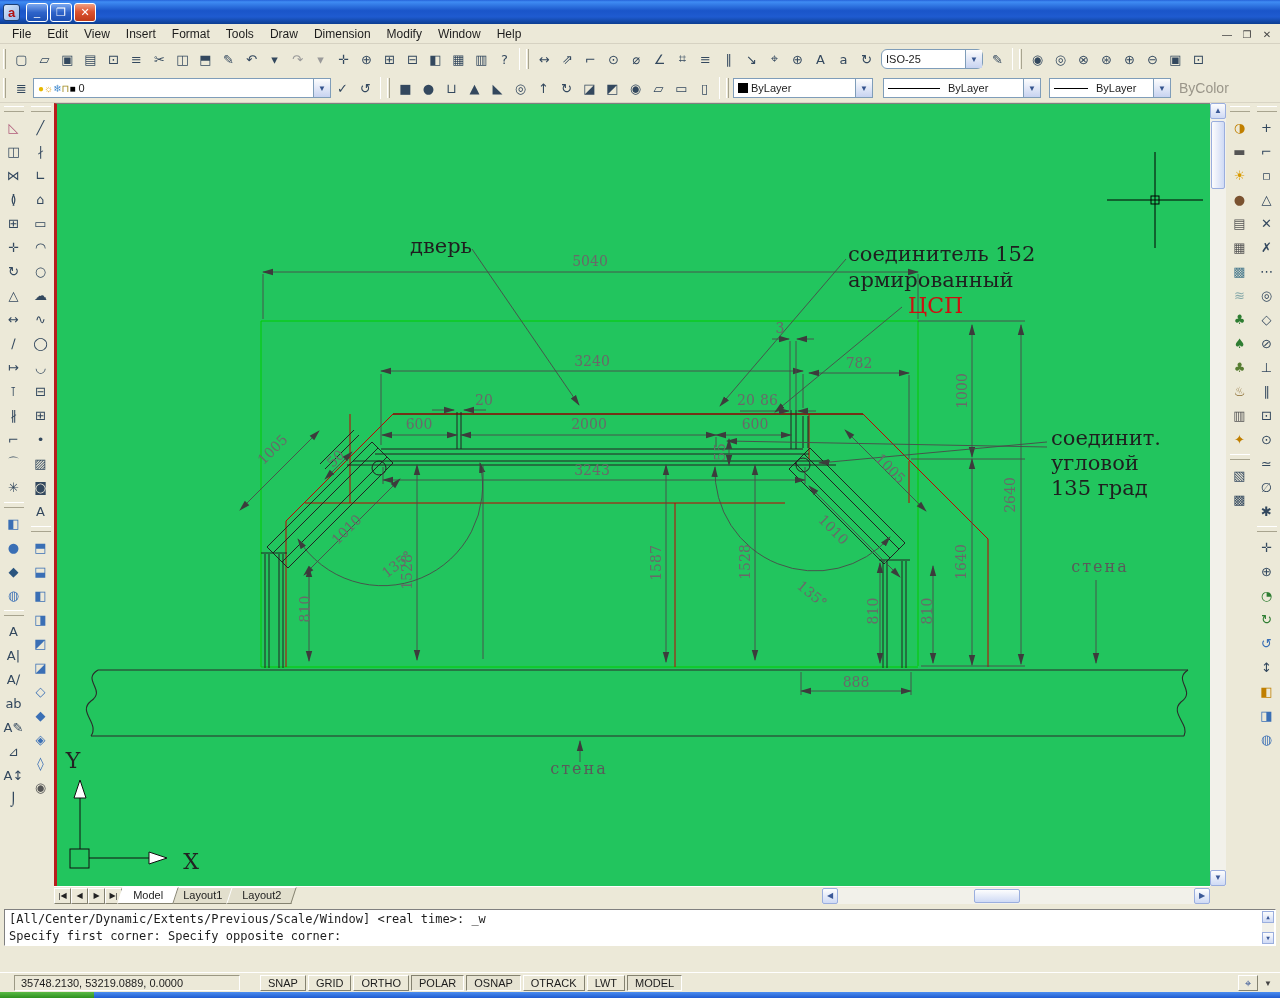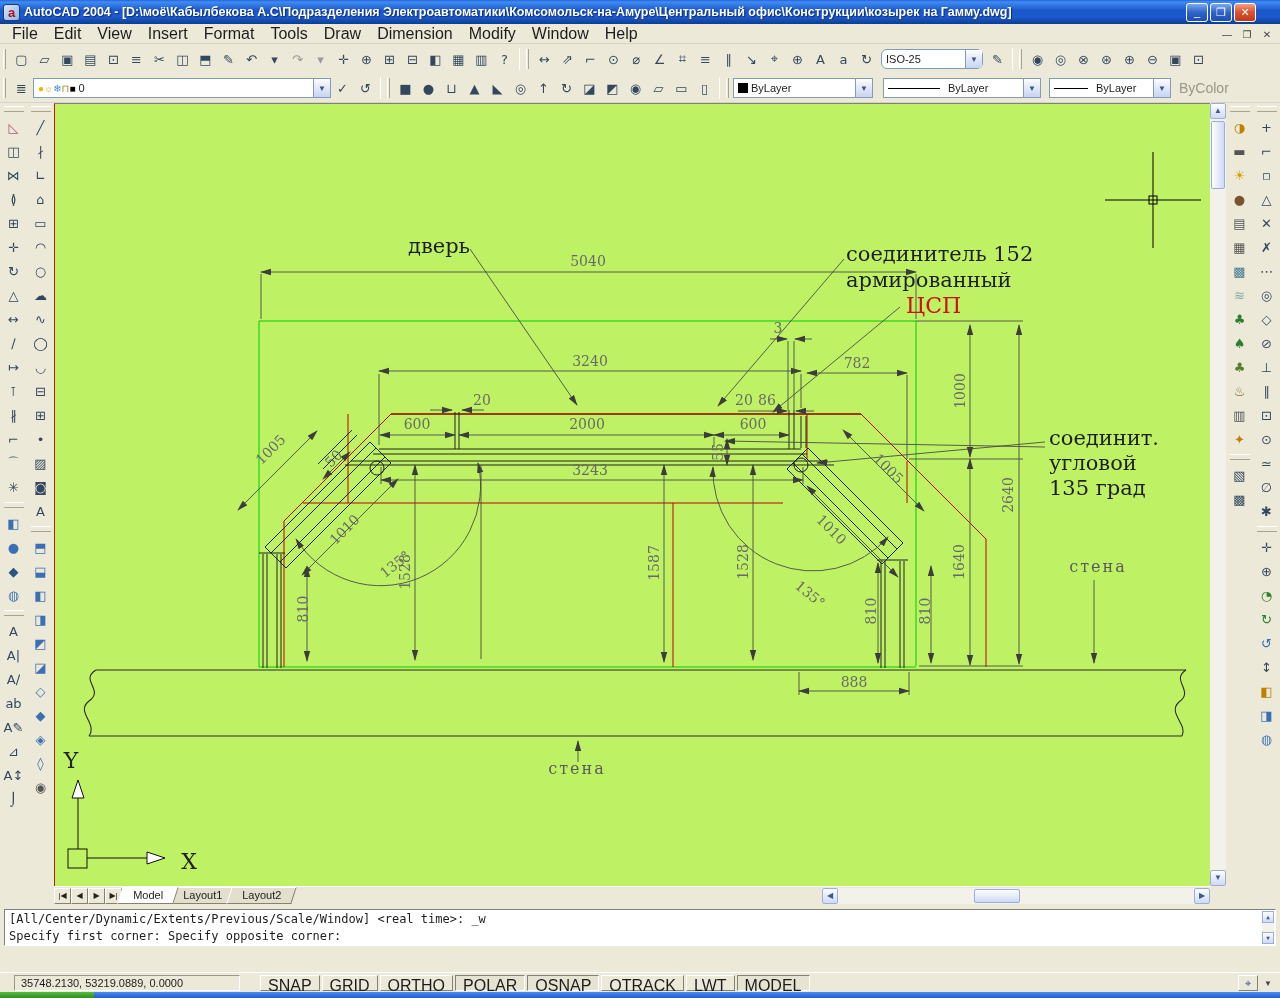--- a/index.html
+++ b/index.html
@@ -17,21 +17,21 @@
   .title-text{font-weight:bold;font-size:12.5px;white-space:nowrap;overflow:hidden;text-overflow:ellipsis;width:1160px;
     text-shadow:1px 1px 1px #0a2d6b;}
   .winbtn{width:22px;height:19px;margin-left:2px;border-radius:3px;border:1px solid #fff;
     color:#fff;font-size:11px;line-height:17px;text-align:center;
     background:linear-gradient(180deg,#7aa7ef,#2e63c9 50%,#1b4fb4);}
   .winbtn.close{background:linear-gradient(180deg,#f2a183,#dd5432 45%,#c03a18);}
 
   
   .menubar{left:0;top:24px;width:1280px;height:20px;background:#ece9d8;border-bottom:1px solid #d6d2c2;
     display:flex;align-items:center;padding-left:4px;}
-  .menu-item{padding:2px 8px;font-size:16px;}
+  .menu-item{padding:2px 8px;font-size:12px;}
   .docbtns{position:absolute;right:4px;top:2px;display:flex;}
   .docbtn{width:18px;height:16px;margin-left:2px;text-align:center;font-size:10px;line-height:15px;color:#444;
     border:1px solid #ece9d8;}
 
   
   .tbrow{left:0;width:1280px;background:#ece9d8;display:flex;align-items:center;}
   .tb1{top:44px;height:30px;}
   .tb2{top:74px;height:29px;border-bottom:1px solid #d8d4c4;}
   .tb-btn{width:23px;height:22px;display:inline-flex;align-items:center;justify-content:center;
     font-family:"DejaVu Sans",sans-serif;font-size:13px;color:#33485e;flex:none;}
@@ -48,22 +48,22 @@
   .lt-line{display:inline-block;width:52px;border-top:1px solid #000;margin-right:5px;}
   .bycolor{color:#9a968a;font-size:14px;padding:0 8px;}
 
   
   .dock{background:#ece9d8;display:flex;}
   .dcol{width:27px;display:flex;flex-direction:column;align-items:center;}
   .vhandle{width:20px;height:6px;border-top:1px solid #fff;border-bottom:1px solid #a8a48f;margin:3px 0;flex:none;}
   .dcol .tb-btn{width:24px;height:24px;}
 
   
-  .canvas{left:54px;top:103px;width:1156px;height:783px;background:#bef264;
-    border-left:1px solid #b91c1c;border-top:1px solid #808080;}
+  .canvas{left:54px;top:103px;width:1156px;height:783px;background:#22c55e;
+    border-left:3px solid #b91c1c;border-top:1px solid #808080;}
   .canvas svg{display:block;}
 
   
   .vscroll{left:1210px;top:103px;width:16px;height:783px;background:#f2f1ea;display:flex;flex-direction:column;}
   .sbtn-sq{width:16px;height:16px;border:1px solid #9aaede;border-radius:2px;flex:none;
     background:linear-gradient(180deg,#fdfdfd,#cfdaf5);color:#3b5998;font-size:8px;line-height:14px;text-align:center;}
   .vthumb{width:14px;height:68px;margin:2px 1px;border:1px solid #9aaede;border-radius:2px;
     background:linear-gradient(90deg,#fdfdfd,#cfdaf5);}
   .vspace{flex:1;}
 
@@ -94,40 +94,39 @@
   .cmd .prompt{position:absolute;left:4px;top:45px;width:1272px;height:19px;background:#fff;
     border:1px solid #808080;border-bottom-color:#fff;border-right-color:#fff;
     font-family:"DejaVu Sans Mono",monospace;font-size:12px;line-height:16px;padding-left:4px;}
 
   
   .status{left:0;top:972px;width:1280px;height:20px;background:#ece9d8;display:flex;align-items:center;
     border-top:1px solid #fff;gap:12px;}
   .coords{width:226px;height:16px;margin-left:14px;border:1px solid #9b9884;border-bottom-color:#fff;
     border-right-color:#fff;font-size:11px;padding:1px 0 0 6px;color:#1c1c1c;}
   .sbtns{display:flex;margin-left:8px;gap:2px;}
-  .sbtn{height:16px;padding:1px 7px 0 7px;font-size:16px;color:#1c1c1c;
+  .sbtn{height:16px;padding:1px 7px 0 7px;font-size:11px;color:#1c1c1c;
     border:1px solid #fff;border-right-color:#848270;border-bottom-color:#848270;}
   .sbtn.pressed{border:1px solid #848270;border-right-color:#fff;border-bottom-color:#fff;background:#e6e3d2;}
   .statright{position:absolute;right:8px;top:2px;display:flex;align-items:center;}
   .satbtn{width:20px;height:16px;border:1px solid #fff;border-right-color:#848270;border-bottom-color:#848270;
     text-align:center;font-size:11px;line-height:14px;color:#3b5998;}
   .statdd{font-size:8px;color:#444;margin-left:6px;}
 
   
   .taskbar{left:0;top:992px;width:1280px;height:6px;background:linear-gradient(180deg,#4b8df0,#1f5bd0);}
   .taskbar .start{position:absolute;left:0;top:0;width:94px;height:6px;background:linear-gradient(180deg,#5abb46,#2e8f1f);}
 </style>
 </head>
 <body>
 
 <div class="app">
 
   <div class="abs titlebar">
     <div class="app-icon">a</div>
-    <div class="title-text">AutoCAD 2004 - [D:\моё\Кабылбекова А.С\Подразделения Электроавтоматики\Комсомольск-на-Амуре\Центральный офис\Конструкции\козырек на Гамму.dwg]</div>
     <div class="winbtn">_</div>
     <div class="winbtn">❐</div>
     <div class="winbtn close">✕</div>
   </div>
 
   <div class="abs menubar">
     <div class="strip">
         <span class="menu-item">File</span>
         <span class="menu-item">Edit</span>
         <span class="menu-item">View</span>

